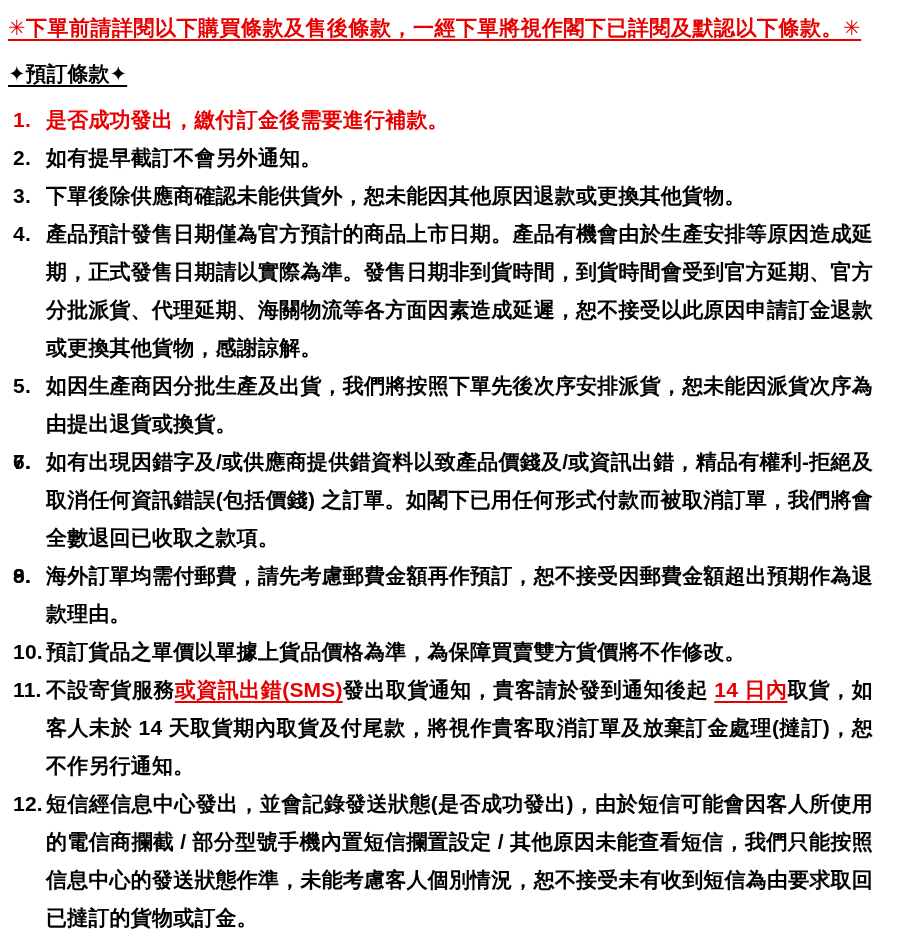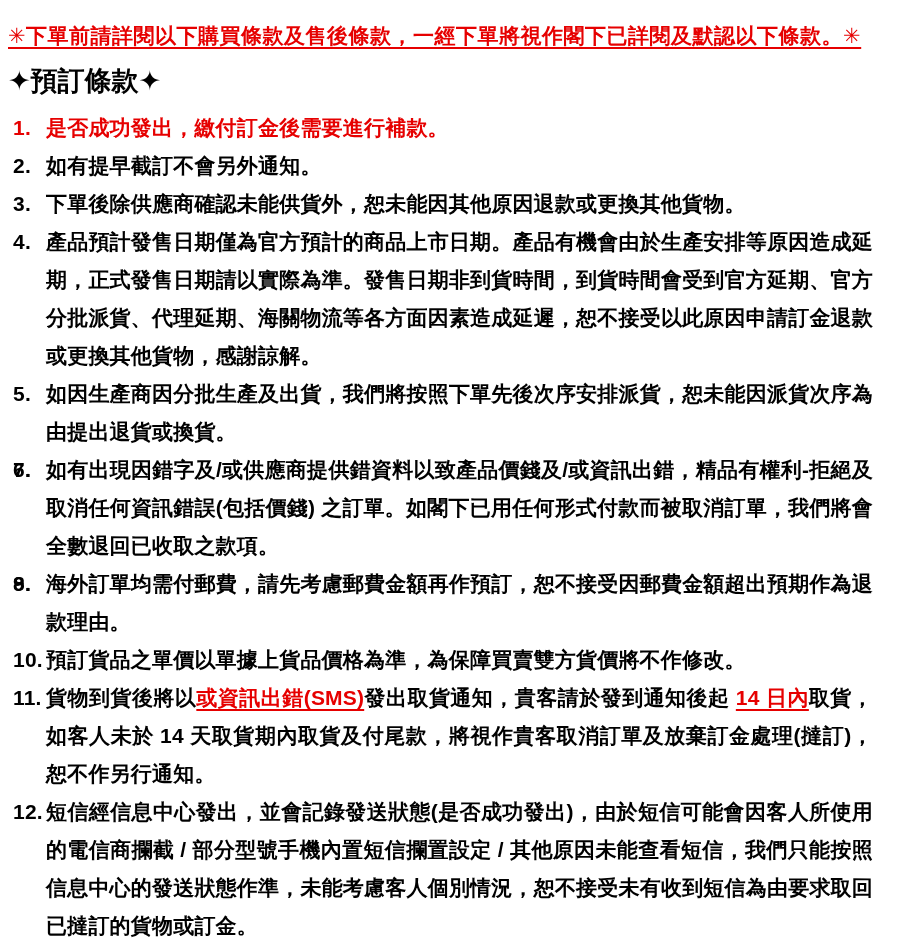--- a/index.html
+++ b/index.html
@@ -20,36 +20,36 @@
     font-family:"Liberation Sans","DejaVu Sans",sans-serif;
     font-weight:bold;
     color:var(--black);
     -webkit-font-smoothing:antialiased;
   }
   .doc{
     box-sizing:border-box;
     width:913px;
     height:764px;
     padding:14px 40px 0 8px;
-    margin-top:8px;
   }
   .notice{
     color:var(--red);
     font-size:21px;
     line-height:27px;
     text-decoration:underline;
     text-decoration-thickness:2px;
     text-underline-offset:4px;
     letter-spacing:0.5px;
   }
   .section-title{
     display:inline-block;
     margin-top:19px;
-    font-size:27px;
+    font-size:21px;
     line-height:27px;
+    text-decoration:underline;
     text-decoration-thickness:2px;
     text-underline-offset:4px;
   }
   ol.terms{
     list-style:none;
     margin:14px 0 0 0;
     padding:0;
     font-size:21px;
     line-height:38px;
     text-align:justify;
@@ -89,16 +89,16 @@
       <li class="term red"><span class="num">1.</span><span><span class="seg-normal">是否成功發出，繳付訂金後需要進行補款。</span></span></li>
       <li class="term"><span class="num">2.</span><span><span class="seg-normal">如有提早截訂不會另外通知。</span></span></li>
       <li class="term"><span class="num">3.</span><span><span class="seg-normal">下單後除供應商確認未能供貨外，恕未能因其他原因退款或更換其他貨物。</span></span></li>
       <li class="term"><span class="num">4.</span><span><span class="seg-normal">產品預計發售日期僅為官方預計的商品上市日期。產品有機會由於生產安排等原因造成延期，正式發售日期請以實際為準。發售日期非到貨時間，到貨時間會受到官方延期、官方分批派貨、代理延期、海關物流等各方面因素造成延遲，恕不接受以此原因申請訂金退款或更換其他貨物，感謝諒解。</span></span></li>
       <li class="term"><span class="num">5.</span><span><span class="seg-normal">如因生產商因分批生產及出貨，我們將按照下單先後次序安排派貨，恕未能因派貨次序為由提出退貨或換貨。</span></span></li>
       <li class="term"><span class="num">6.</span></li>
       <li class="term"><span class="num">7.</span><span><span class="seg-normal">如有出現因錯字及/或供應商提供錯資料以致產品價錢及/或資訊出錯，精品有權利-拒絕及取消任何資訊錯誤(包括價錢) 之訂單。如閣下已用任何形式付款而被取消訂單，我們將會全數退回已收取之款項。</span></span></li>
       <li class="term"><span class="num">8.</span></li>
       <li class="term"><span class="num">9.</span><span><span class="seg-normal">海外訂單均需付郵費，請先考慮郵費金額再作預訂，恕不接受因郵費金額超出預期作為退款理由。</span></span></li>
       <li class="term"><span class="num">10.</span><span><span class="seg-normal">預訂貨品之單價以單據上貨品價格為準，為保障買賣雙方貨價將不作修改。</span></span></li>
-      <li class="term"><span class="num">11.</span><span><span class="seg-normal">貨物到貨後將以</span><span class="seg-red-underline">或資訊出錯(SMS)</span><span class="seg-normal">發出取貨通知，貴客請於發到通知後起 </span><span class="seg-red-underline">14 日內</span><span class="seg-normal">取貨，如客人未於 14 天取貨期內取貨及付尾款，將視作貴客取消訂單及放棄訂金處理(撻訂)，恕不作另行通知。</span></span></li>
+      <li class="term"><span class="num">11.</span><span><span class="seg-normal">不設寄貨服務</span><span class="seg-red-underline">或資訊出錯(SMS)</span><span class="seg-normal">發出取貨通知，貴客請於發到通知後起 </span><span class="seg-red-underline">14 日內</span><span class="seg-normal">取貨，如客人未於 14 天取貨期內取貨及付尾款，將視作貴客取消訂單及放棄訂金處理(撻訂)，恕不作另行通知。</span></span></li>
       <li class="term"><span class="num">12.</span><span><span class="seg-normal">短信經信息中心發出，並會記錄發送狀態(是否成功發出)，由於短信可能會因客人所使用的電信商攔截 / 部分型號手機內置短信攔置設定 / 其他原因未能查看短信，我們只能按照信息中心的發送狀態作準，未能考慮客人個別情況，恕不接受未有收到短信為由要求取回已撻訂的貨物或訂金。</span></span></li>
     </ol>
 </div>
 
 </body></html>

